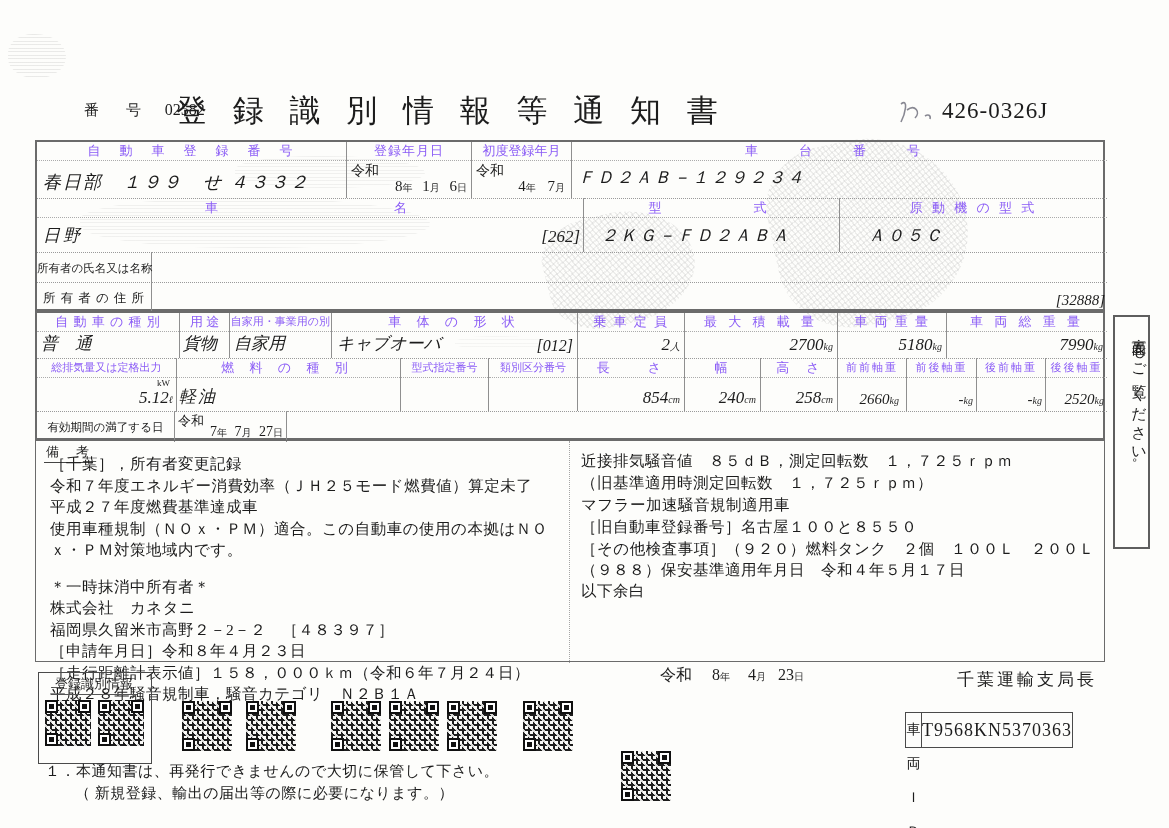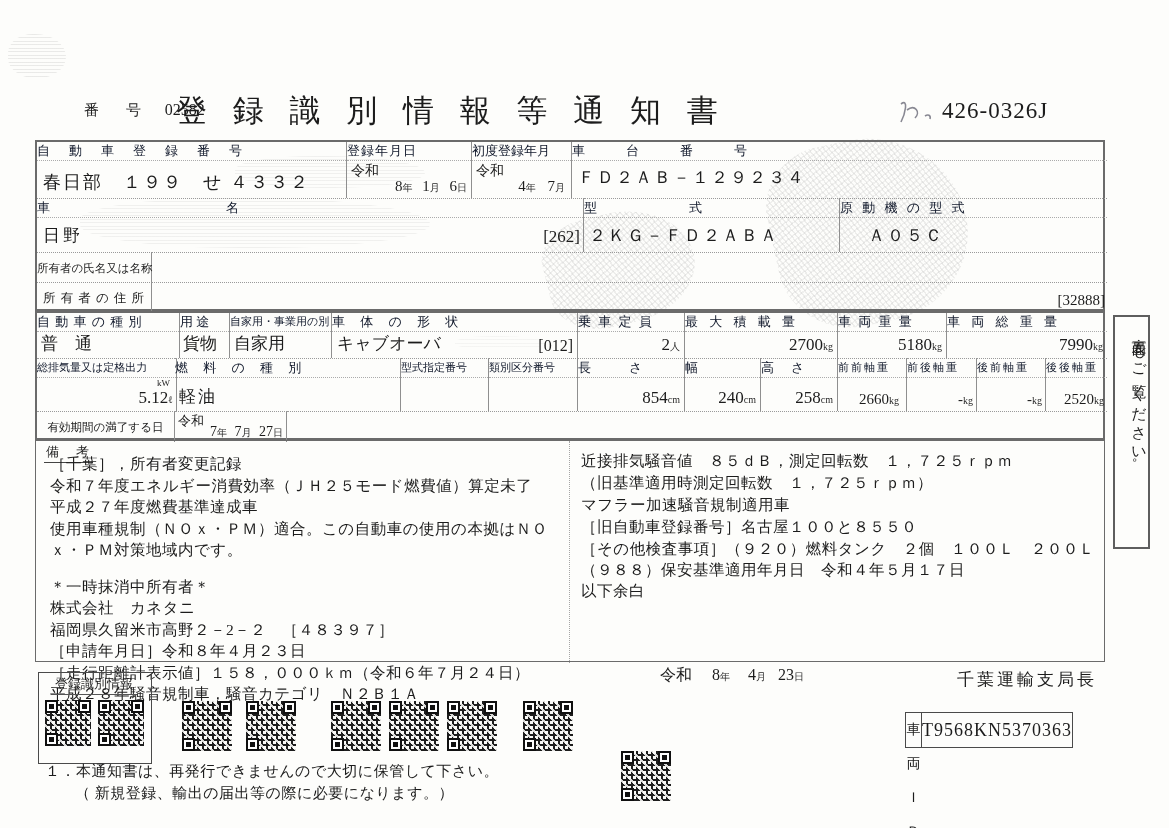--- a/index.html
+++ b/index.html
@@ -3,24 +3,24 @@
 <meta charset="utf-8">
 <style>
   html,body{margin:0;padding:0;background:#ffffff;}
   .sheet{position:relative;width:1169px;height:828px;background:#fdfdfb;overflow:hidden;
          font-family:"Liberation Serif","DejaVu Serif",serif;color:#1c1c1c;}
   .abs{position:absolute;box-sizing:border-box;}
   .tbl{position:absolute;box-sizing:border-box;border:2px solid #6b6b6b;}
   .c{position:absolute;box-sizing:border-box;}
   .br{border-right:1px solid #8f8f8f;}
   .bt{border-top:1px dotted #9a9a9a;}
-  .hd{font-size:13px;text-align:left;color:#0f172a;letter-spacing:3px;line-height:17px;height:18px;
+  .hd{font-size:13px;text-align:center;color:#8b5cf6;letter-spacing:3px;line-height:17px;height:18px;
       border-bottom:1px dotted #ababab;overflow:hidden;white-space:nowrap;}
   .hd2{font-size:11px;letter-spacing:0;}
-  .val{font-size:17px;}
+  .val{font-size:17px;font-style:italic;}
   .u{font-size:10px;color:#2a2a2a;}
   .rt{text-align:right;}
   .era{font-size:14px;}
   .line{min-height:21.5px;font-size:15.5px;letter-spacing:0.5px;}
   .rline{min-height:22px;font-size:15.5px;letter-spacing:0.5px;}
   
   .qr{position:relative;width:50px;height:50px;box-sizing:border-box;
       background:
         repeating-linear-gradient(45deg, rgba(252,252,250,.85) 0 2px, transparent 2px 7px),
         repeating-linear-gradient(0deg, #1d1d1d 0 2px, transparent 2px 5px),
@@ -90,21 +90,21 @@
       <div class="val" style="position:absolute;left:6px;top:24px;letter-spacing:2px;">ＦＤ２ＡＢ－１２９２３４</div>
     </div>
 
     <div class="c br bt" style="left:0;top:56px;width:547px;height:54px;">
       <div class="hd" style="letter-spacing:8px;">車　　　　　　　　名</div>
       <div class="val" style="position:absolute;left:6px;bottom:5px;letter-spacing:3px;">日野</div>
       <div class="val" style="position:absolute;right:3px;bottom:5px;">[262]</div>
     </div>
     <div class="c br bt" style="left:547px;top:56px;width:256px;height:54px;">
       <div class="hd" style="letter-spacing:8px;">型　　　　式</div>
-      <div class="val" style="position:absolute;left:5px;bottom:5px;letter-spacing:2px;">２ＫＧ－ＦＤ２ＡＢＡ</div>
+      <div class="val" style="position:absolute;left:17px;bottom:5px;letter-spacing:2px;">２ＫＧ－ＦＤ２ＡＢＡ</div>
     </div>
     <div class="c bt" style="left:803px;top:56px;width:267px;height:54px;">
       <div class="hd" style="letter-spacing:3px;">原 動 機 の 型 式</div>
       <div class="val" style="position:absolute;left:28px;bottom:5px;letter-spacing:2px;">Ａ０５Ｃ</div>
     </div>
 
     <div class="c br bt" style="left:0;top:110px;width:115px;height:30px;">
       <div style="font-size:11.5px;line-height:30px;text-align:center;white-space:nowrap;">所有者の氏名又は名称</div>
     </div>
     <div class="c bt" style="left:115px;top:110px;width:955px;height:30px;"></div>

